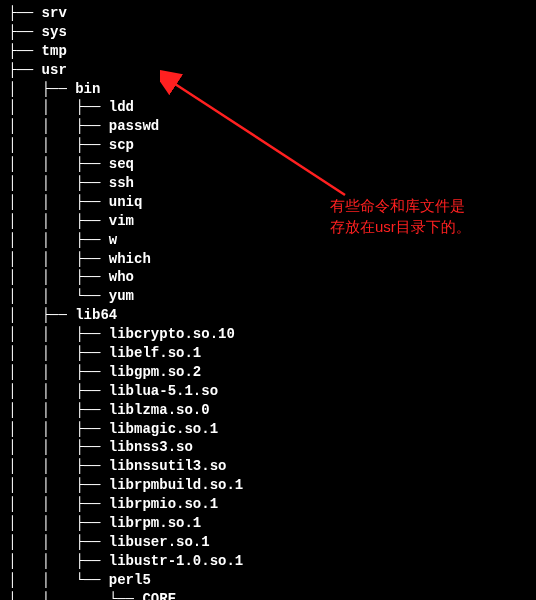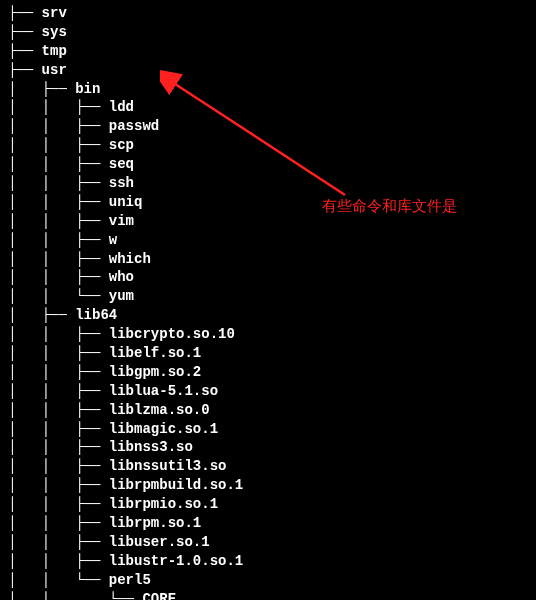--- a/index.html
+++ b/index.html
@@ -19,21 +19,21 @@
       white-space: pre;
       position: relative;
     }
     .tree-line {
       display: block;
       font-weight: bold;
     }
     .annotation {
       position: absolute;
       top: 195px;
-      left: 322px;
+      left: 330px;
       color: #ff2020;
       font-size: 15px;
       line-height: 1.4;
       font-family: sans-serif;
       white-space: normal;
     }
     .arrow {
       position: absolute;
       top: 70px;
       left: 160px;
@@ -49,13 +49,14 @@
   <defs>
     <marker id="arrowhead" markerWidth="12" markerHeight="10" refX="2" refY="5" orient="auto">
       <polygon points="0 0, 12 5, 0 10" fill="#ff2020"></polygon>
     </marker>
   </defs>
   <line x1="185" y1="125" x2="12" y2="12" stroke="#ff2020" stroke-width="2.5" marker-end="url(#arrowhead)"></line>
 </svg>
 
 <div class="annotation">
   <span>有些命令和库文件是</span><br>
+  <span>存放在usr目录下的。</span>
 </div>
 
 </body></html>

